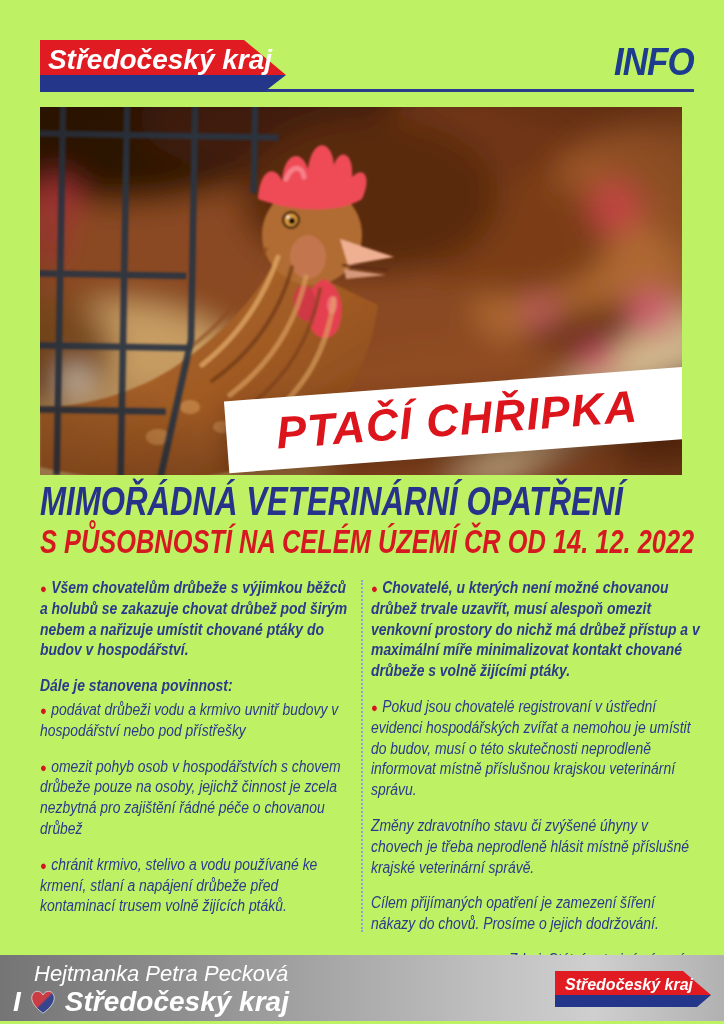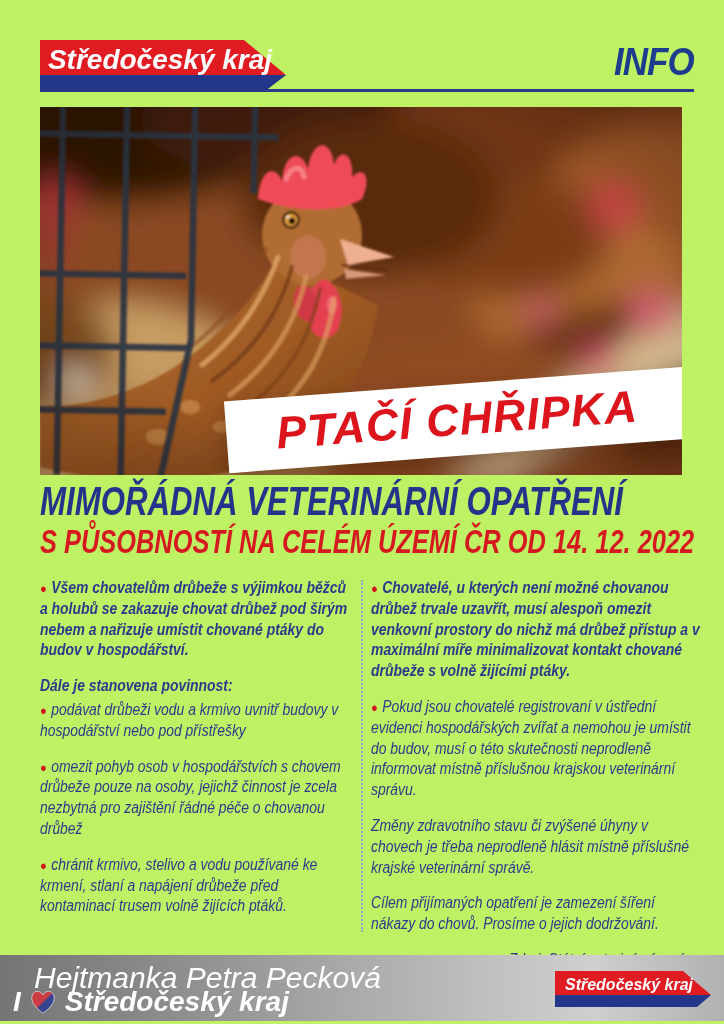--- a/index.html
+++ b/index.html
@@ -35,21 +35,21 @@
   .col p.tight{margin-bottom:3px;}
   .dot{color:#d6161e;font-size:13px;margin-right:5px;}
   .dot::before{content:"\25CF";}
   .source-line{text-align:right;font-size:14px;margin-top:6px;}
   .col-divider{position:absolute;left:361px;top:580px;height:352px;width:0;
                border-left:2px dotted #8fa0d6;}
 
   
   .footer{position:absolute;left:0;top:955px;width:724px;height:66px;
           background:linear-gradient(90deg,#757575 0%,#8b8b8b 22%,#a6a6a6 45%,#c3c3c3 70%,#cfcfcf 82%,#b1b1b1 100%);}
-  .f-line1{position:absolute;left:34px;top:6px;font-size:30px;color:#ffffff;}
+  .f-line1{position:absolute;left:34px;top:6px;font-size:22px;color:#ffffff;}
   .f-line2{position:absolute;left:13px;top:31px;display:flex;align-items:center;gap:7px;
            font-size:28px;font-weight:bold;color:#ffffff;}
   .f-ribbon{position:absolute;left:555px;top:16px;}
 </style>
 </head>
 <body>
 
 <div class="page">
 
   <div class="header-rule"></div>

